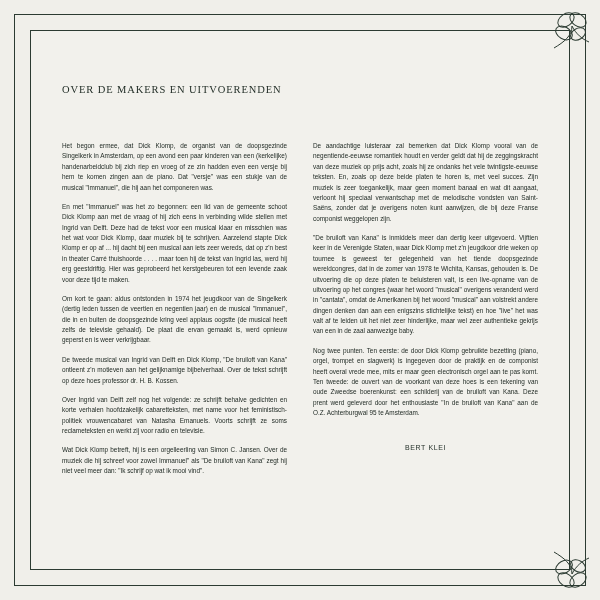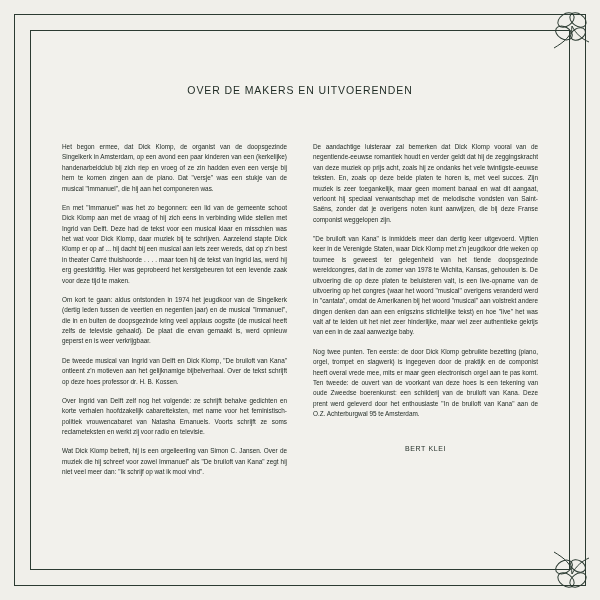--- a/index.html
+++ b/index.html
@@ -52,22 +52,22 @@
   .orn-br { right: 6px; bottom: 6px; }
 
   .content {
     position: absolute;
     left: 62px;
     top: 84px;
     right: 62px;
     bottom: 50px;
   }
   .title {
-    text-align: center;
-    font-family: Liberation Sans, sans-serif;
+    text-align: left;
+    font-family: Liberation Serif, serif;
     font-size: 10.5px;
     letter-spacing: 0.9px;
     color: #1f2b24;
     margin: 0 0 46px 0;
     font-weight: 400;
   }
   .columns {
     display: flex;
     gap: 26px;
     align-items: flex-start;

